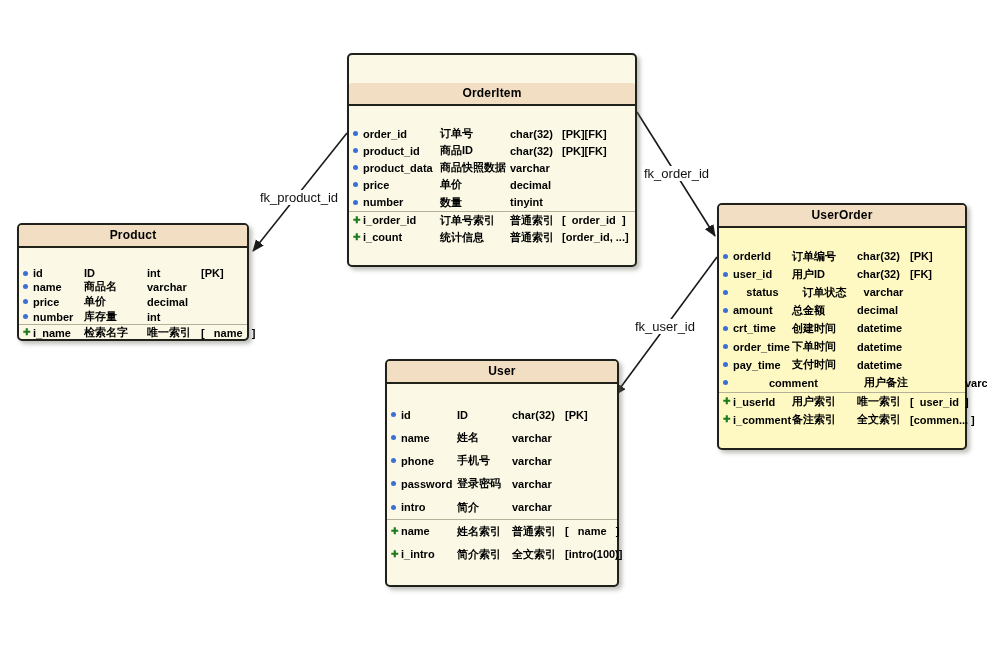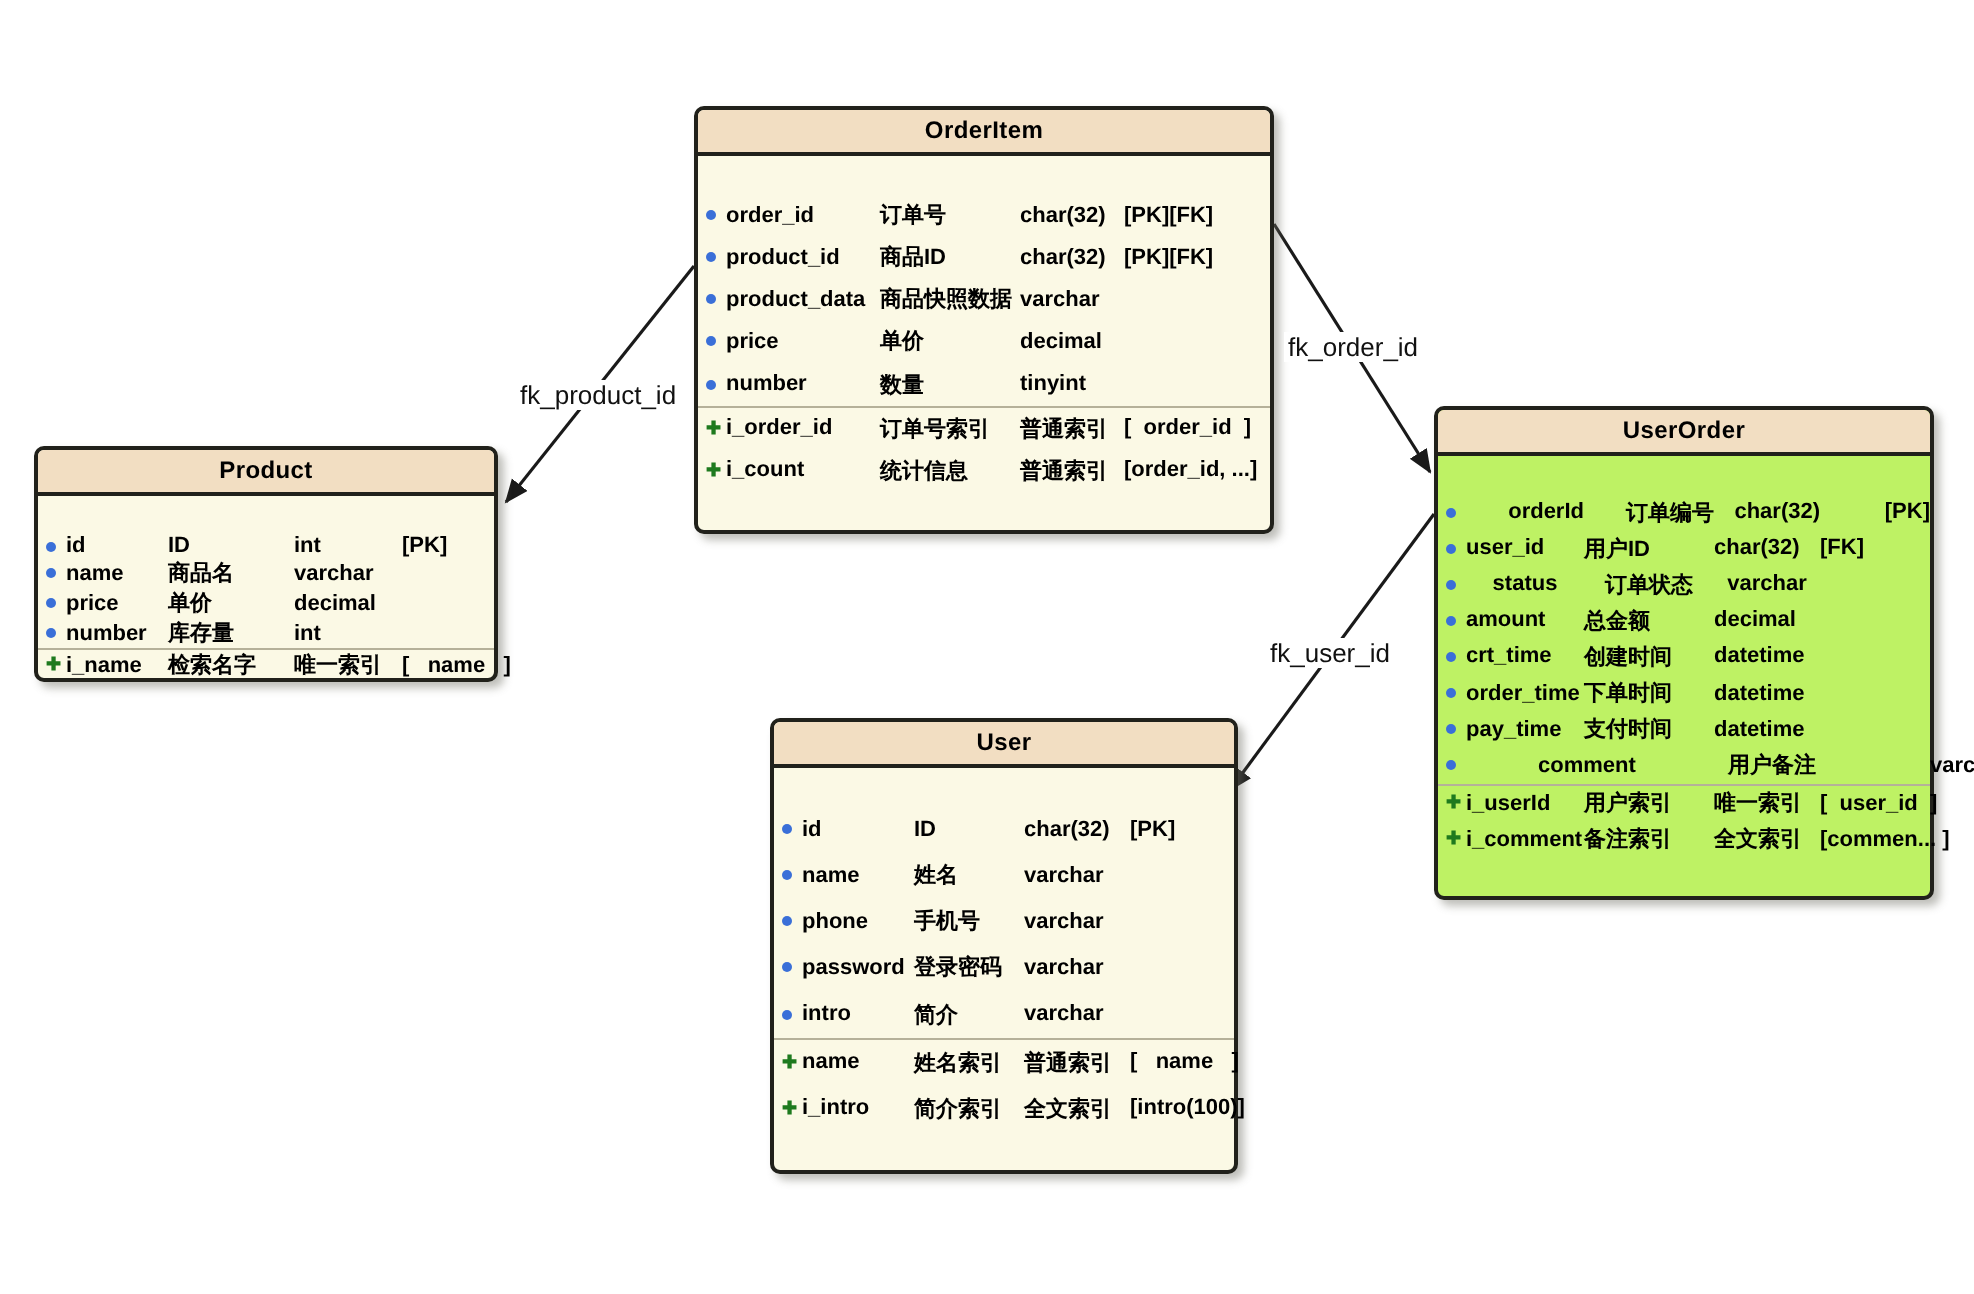--- a/index.html
+++ b/index.html
@@ -48,21 +48,21 @@
       </marker>
     </defs>
     <g id="connector-lines">
         <line x1="347" y1="133" x2="253" y2="251" stroke="#1a1a1a" stroke-width="1.6" marker-end="url(#arrowhead)"></line>
         <line x1="637" y1="112" x2="715" y2="236" stroke="#1a1a1a" stroke-width="1.6" marker-end="url(#arrowhead)"></line>
         <line x1="717" y1="257" x2="615" y2="395" stroke="#1a1a1a" stroke-width="1.6" marker-end="url(#arrowhead)"></line>
       </g>
   </svg>
   <div id="tables">
       <div class="table-box" style="left: 347px; top: 53px; width: 290px; height: 214px; background: rgb(251, 249, 229); border-color: rgb(33, 33, 27);">
-        <div class="table-header" style="background: rgb(242, 222, 194); border-bottom-color: rgb(33, 33, 27);">OrderItem</div>
+        <div class="table-header" style="background: rgb(242, 222, 194); border-bottom-color: rgb(33, 33, 27); margin-top: 28px;">OrderItem</div>
         <div class="table-body">
           <div class="row" style="grid-template-columns: 10px 77px 70px 52px 1fr;">
             <span class="cell-icon">
               <span class="dot-icon" style="background: rgb(58, 111, 216);"></span>
             </span>
             <span>order_id</span>
             <span>订单号</span>
             <span>char(32)</span>
             <span>[PK][FK]</span>
           </div>
@@ -167,24 +167,24 @@
             <span class="cell-icon">
               <span class="plus-icon" style="color: rgb(30, 122, 30);">✚</span>
             </span>
             <span>i_name</span>
             <span>检索名字</span>
             <span>唯一索引</span>
             <span>[&nbsp;&nbsp;&nbsp;name&nbsp;&nbsp;&nbsp;]</span>
           </div>
         </div>
       </div>
-      <div class="table-box" style="left: 717px; top: 203px; width: 250px; height: 247px; background: #bef264; border-color: rgb(33, 33, 27);">
+      <div class="table-box" style="left: 717px; top: 203px; width: 250px; height: 247px; background: #fef9c3; border-color: rgb(33, 33, 27);">
         <div class="table-header" style="background: rgb(242, 222, 194); border-bottom-color: rgb(33, 33, 27);">UserOrder</div>
         <div class="table-body">
-          <div class="row" style="grid-template-columns: 10px 59px 65px 53px 1fr; text-align: right;">
+          <div class="row" style="grid-template-columns: 10px 59px 65px 53px 1fr;">
             <span class="cell-icon">
               <span class="dot-icon" style="background: rgb(58, 111, 216);"></span>
             </span>
             <span>orderId</span>
             <span>订单编号</span>
             <span>char(32)</span>
             <span>[PK]</span>
           </div>
           <div class="row" style="grid-template-columns: 10px 59px 65px 53px 1fr;">
             <span class="cell-icon">

